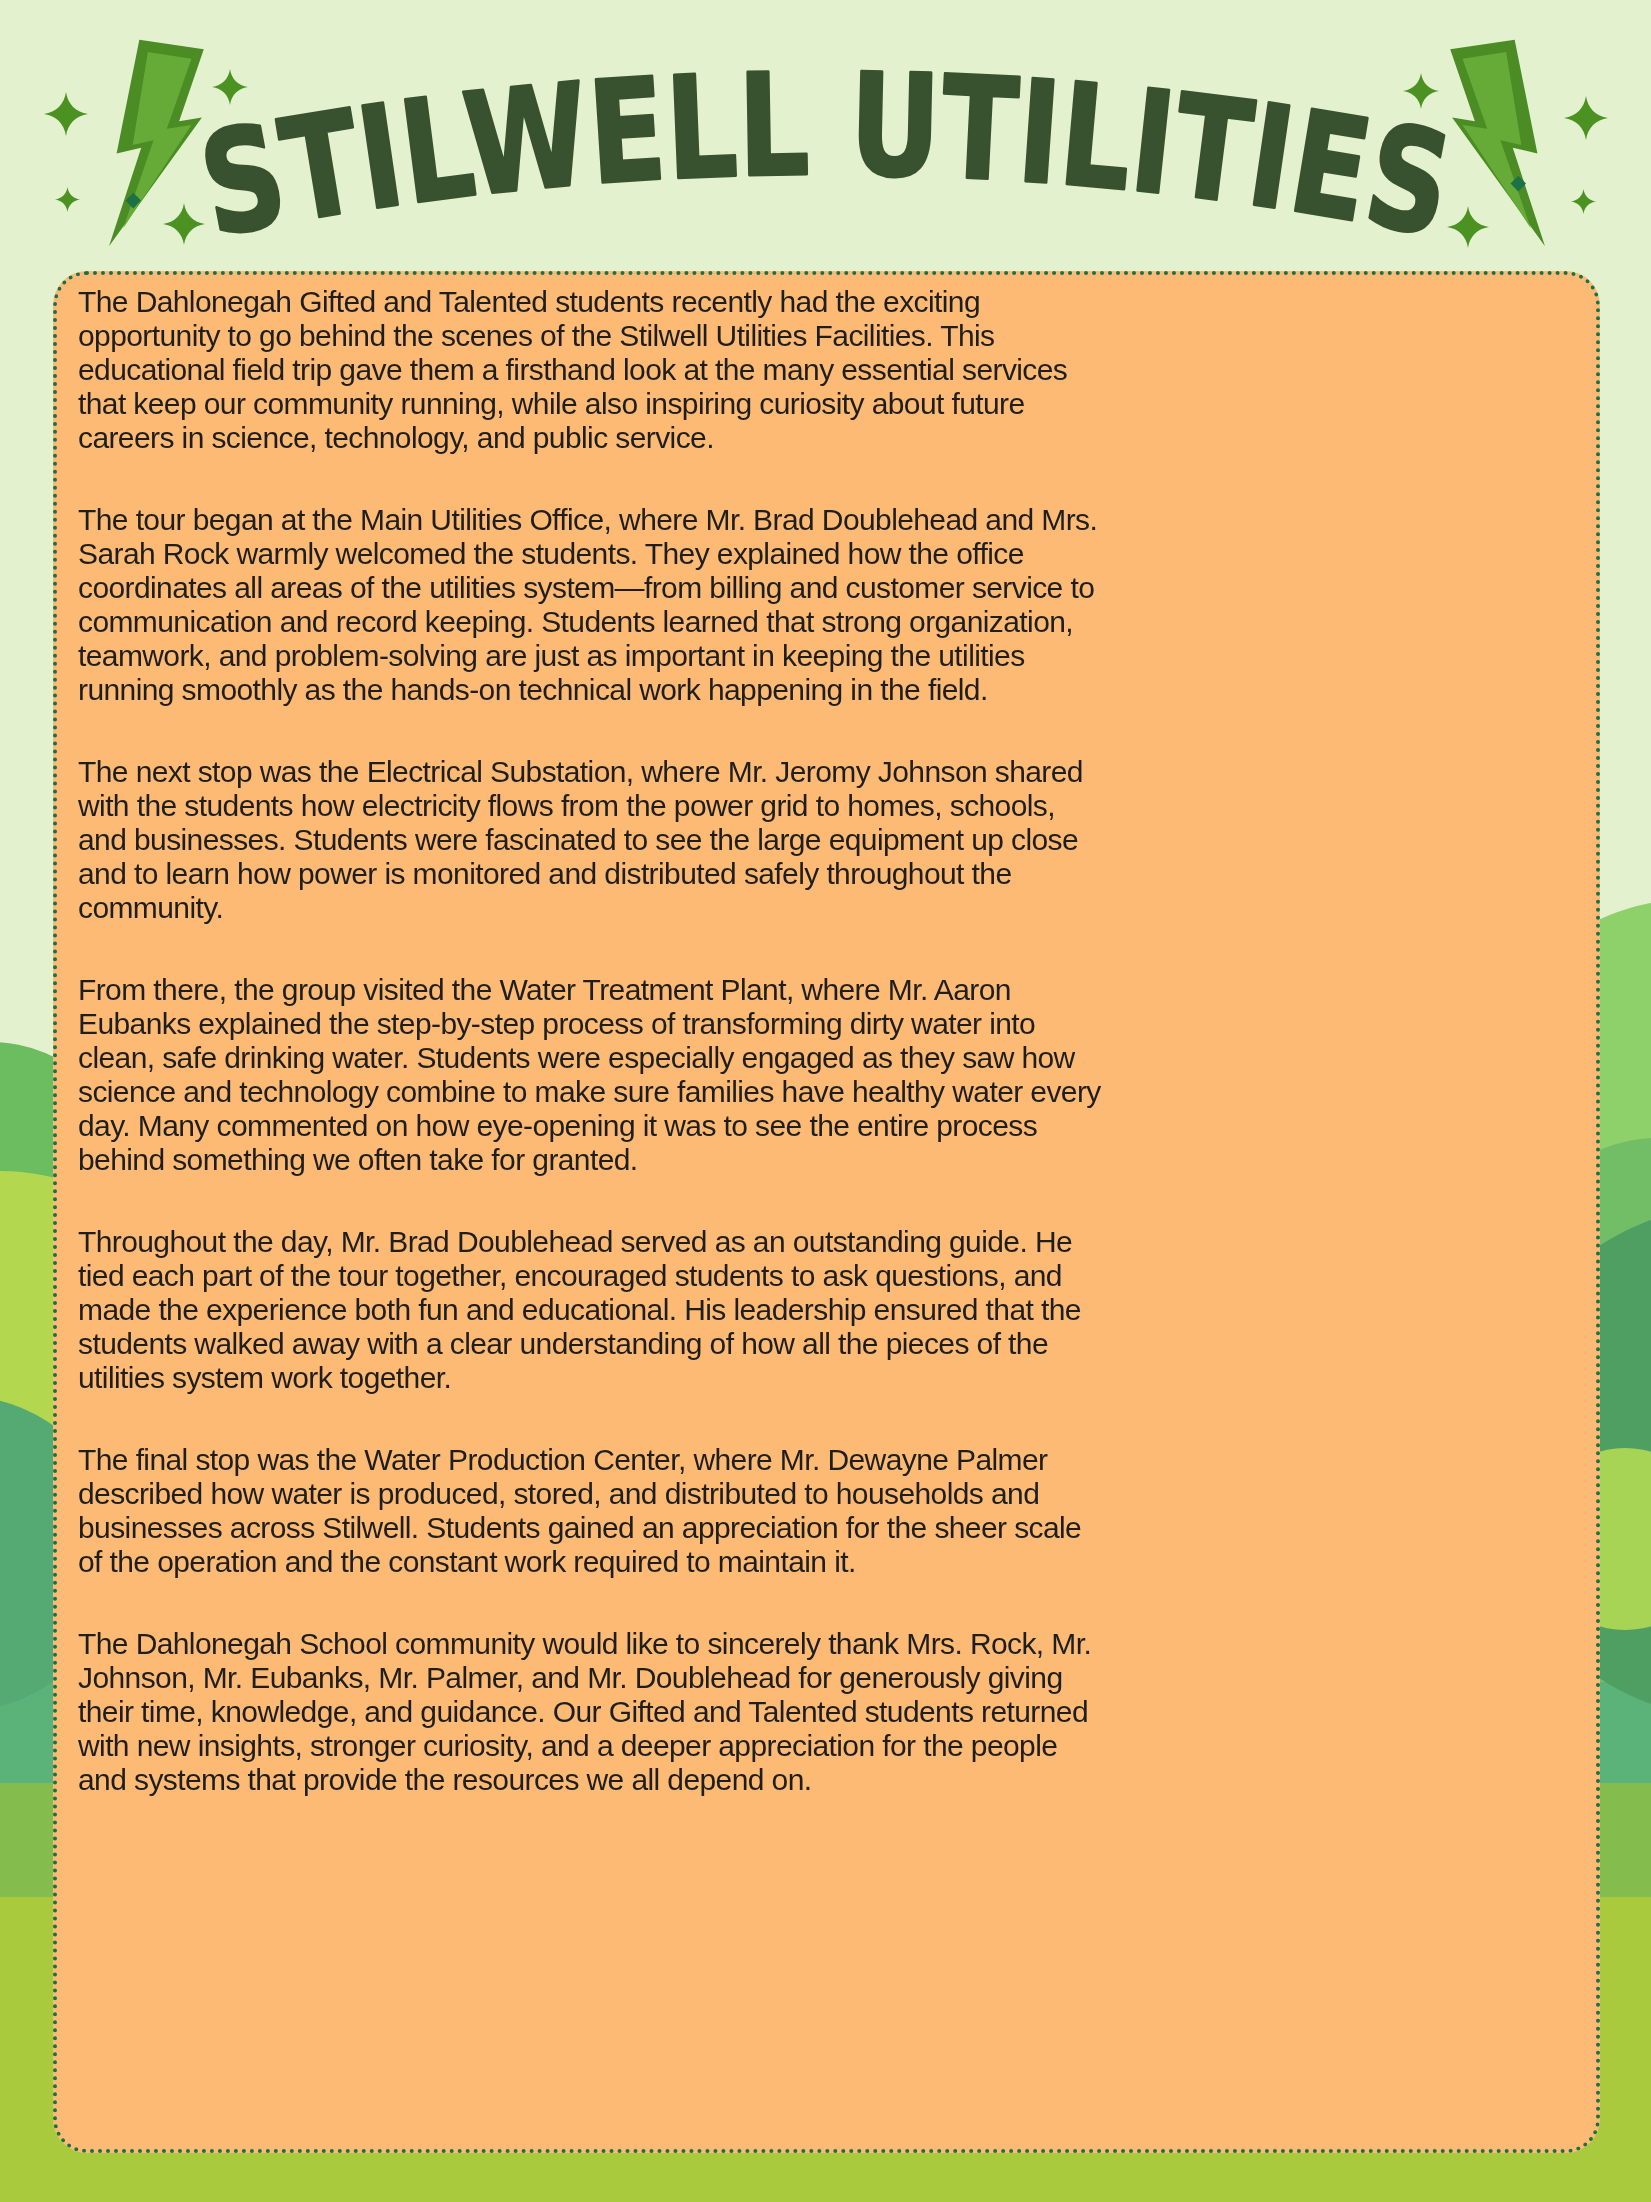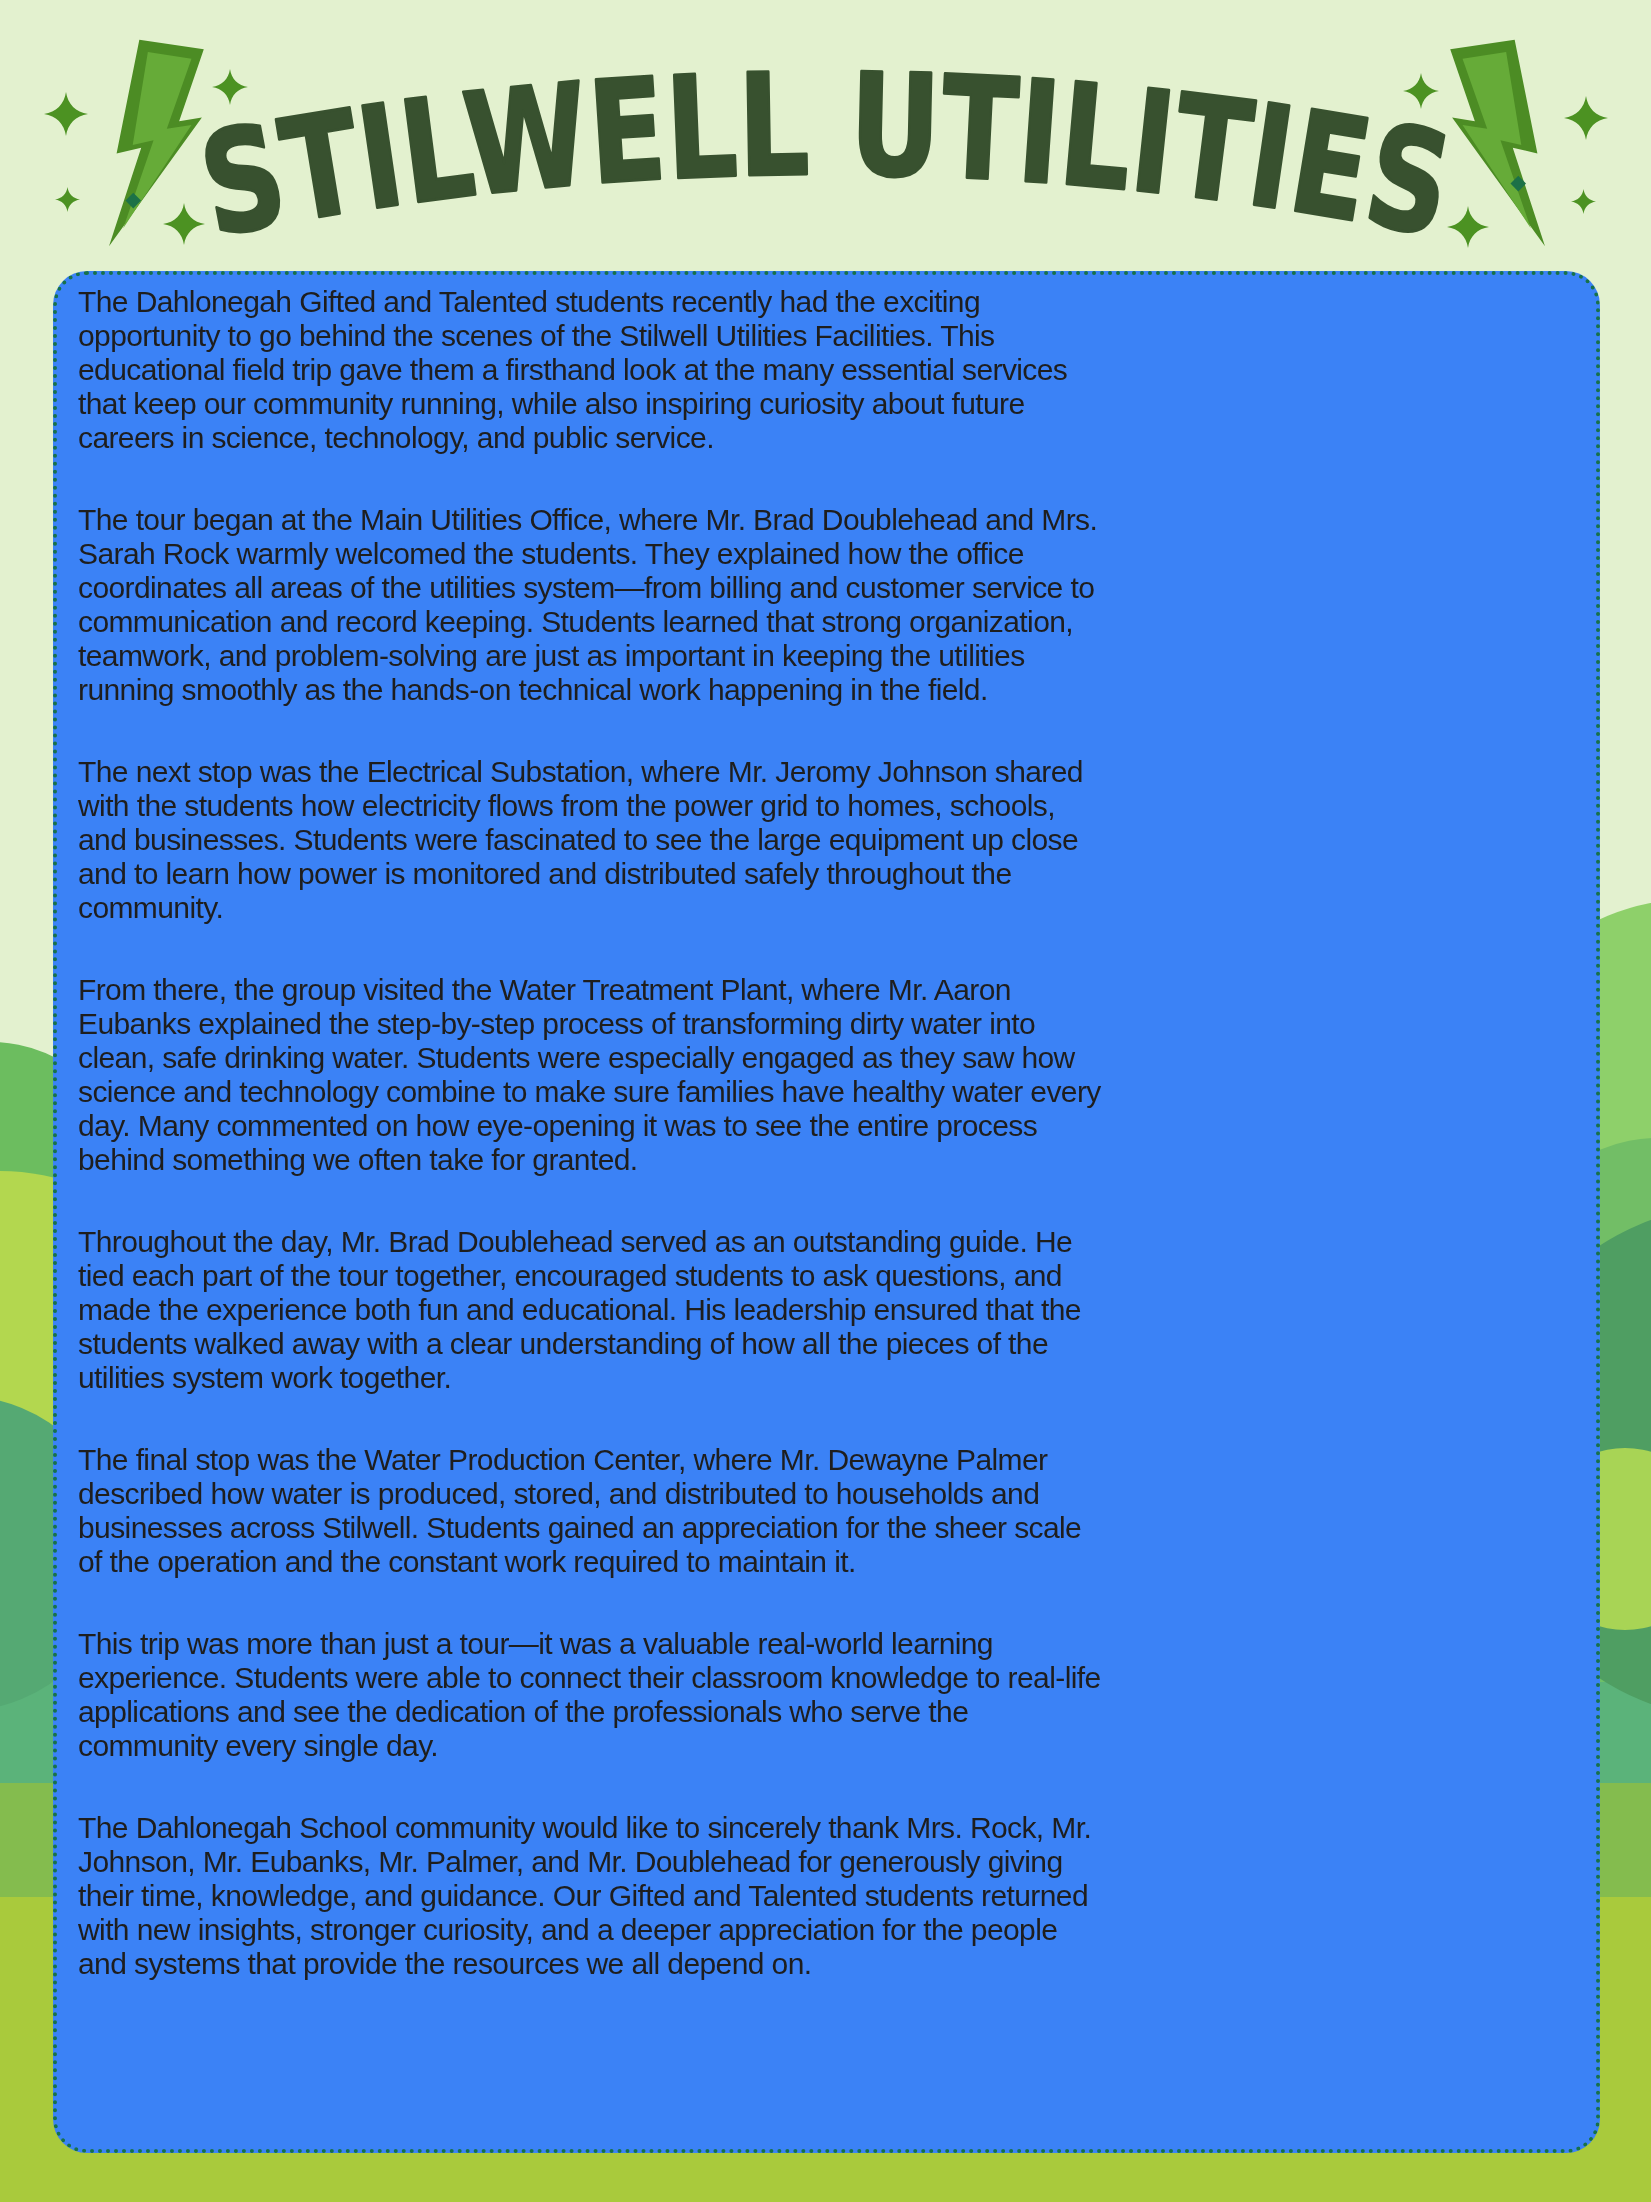--- a/index.html
+++ b/index.html
@@ -47,21 +47,21 @@
   .sp-d{left:163px;top:203px;width:42px;height:42px;}
   .sp-e{left:128px;top:195px;width:10.5px;height:10.5px;background:#1c7147;transform:rotate(45deg);}
   .sp-a2{left:1564px;top:96px;width:44px;height:44px;}
   .sp-b2{left:1403px;top:73px;width:36px;height:36px;}
   .sp-c2{left:1571px;top:189px;width:25px;height:25px;}
   .sp-d2{left:1447px;top:206px;width:42px;height:42px;}
   .sp-e2{left:1513px;top:178px;width:10.5px;height:10.5px;background:#1c7147;transform:rotate(45deg);}
   
   .card{
     position:absolute;left:53px;top:271px;width:1547px;height:1882px;
-    box-sizing:border-box;background:#3b82f6;
+    box-sizing:border-box;background:#fdba74;
     border:4.8px dotted #17714a;border-radius:34px;
     padding:9.6px 21px;z-index:2;overflow:hidden;
   }
   .card p{
     margin:0 0 48px 0;
     max-width:1028px;
     font-size:30px;line-height:34px;letter-spacing:-0.6px;
     color:#1e1e1e;
   }
 </style>
@@ -130,18 +130,17 @@
 
   </header>
 
   <main class="card">
     <p>The Dahlonegah Gifted and Talented students recently had the exciting opportunity to go behind the scenes of the Stilwell Utilities Facilities. This educational field trip gave them a firsthand look at the many essential services that keep our community running, while also inspiring curiosity about future careers in science, technology, and public service.</p>
     <p>The tour began at the Main Utilities Office, where Mr. Brad Doublehead and Mrs. Sarah Rock warmly welcomed the students. They explained how the office coordinates all areas of the utilities system—from billing and customer service to communication and record keeping. Students learned that strong organization, teamwork, and problem-solving are just as important in keeping the utilities running smoothly as the hands-on technical work happening in the field.</p>
     <p>The next stop was the Electrical Substation, where Mr. Jeromy Johnson shared with the students how electricity flows from the power grid to homes, schools, and businesses. Students were fascinated to see the large equipment up close and to learn how power is monitored and distributed safely throughout the community.</p>
     <p>From there, the group visited the Water Treatment Plant, where Mr. Aaron Eubanks explained the step-by-step process of transforming dirty water into clean, safe drinking water. Students were especially engaged as they saw how science and technology combine to make sure families have healthy water every day. Many commented on how eye-opening it was to see the entire process behind something we often take for granted.</p>
     <p>Throughout the day, Mr. Brad Doublehead served as an outstanding guide. He tied each part of the tour together, encouraged students to ask questions, and made the experience both fun and educational. His leadership ensured that the students walked away with a clear understanding of how all the pieces of the utilities system work together.</p>
     <p>The final stop was the Water Production Center, where Mr. Dewayne Palmer described how water is produced, stored, and distributed to households and businesses across Stilwell. Students gained an appreciation for the sheer scale of the operation and the constant work required to maintain it.</p>
-    <p>This trip was more than just a tour—it was a valuable real-world learning experience. Students were able to connect their classroom knowledge to real-life applications and see the dedication of the professionals who serve the community every single day.</p>
     <p>The Dahlonegah School community would like to sincerely thank Mrs. Rock, Mr. Johnson, Mr. Eubanks, Mr. Palmer, and Mr. Doublehead for generously giving their time, knowledge, and guidance. Our Gifted and Talented students returned with new insights, stronger curiosity, and a deeper appreciation for the people and systems that provide the resources we all depend on.</p>
   </main>
 
 </div>
 
 
 </body></html>

